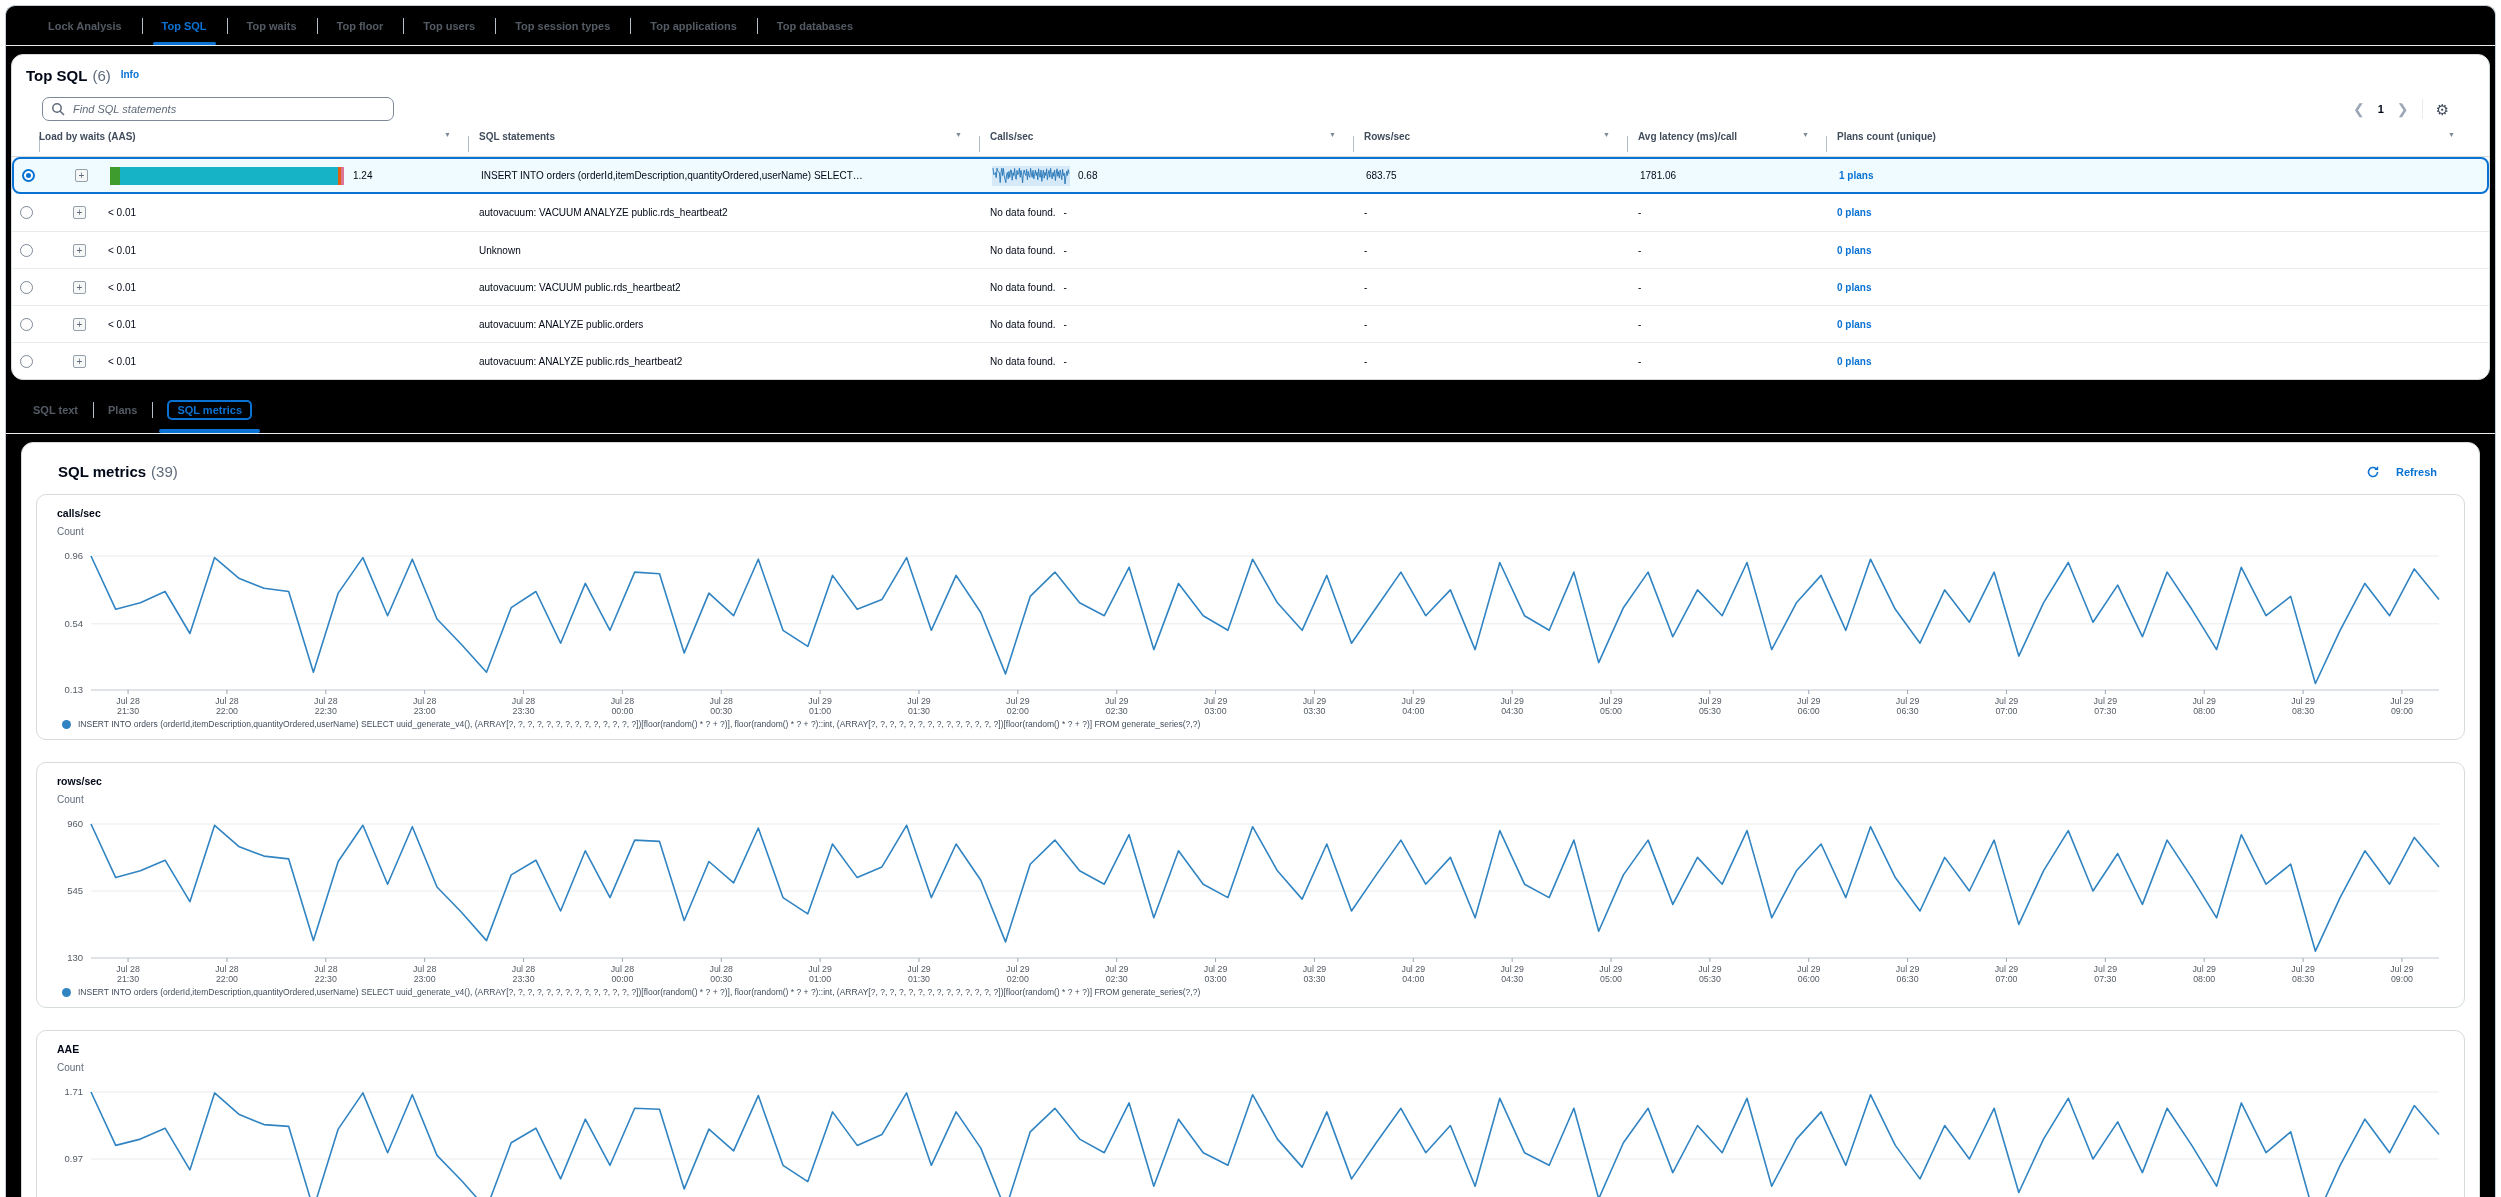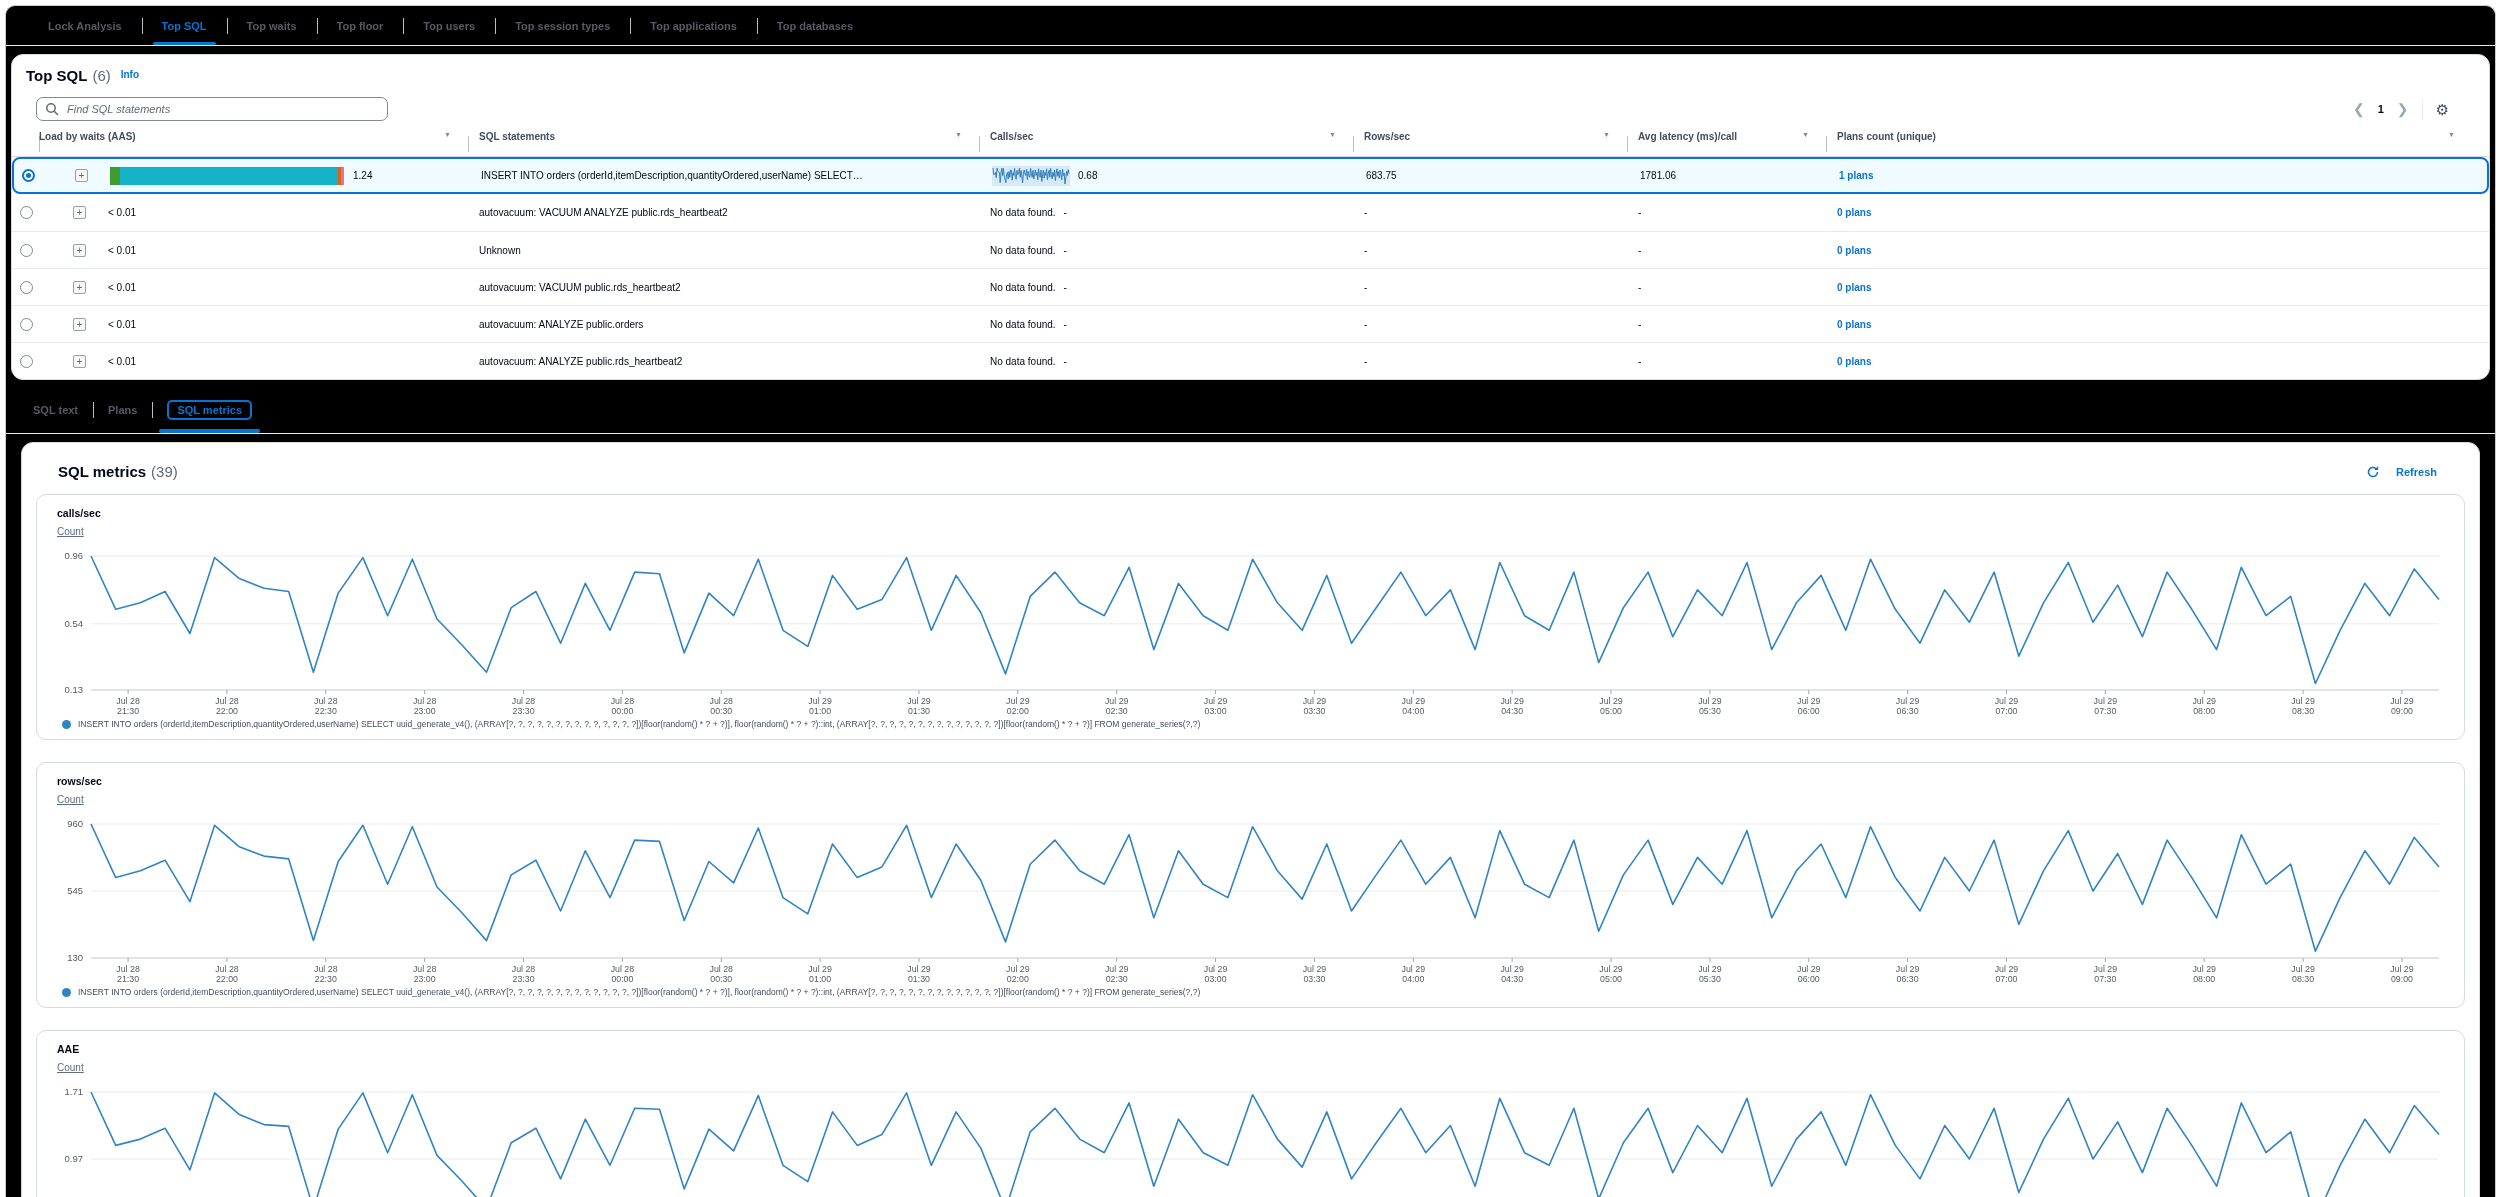--- a/index.html
+++ b/index.html
@@ -20,21 +20,21 @@
   .ttab.active { color:#0972d3; }
   .ttab.active::after { content:''; position:absolute; left:11px; right:11px; bottom:0; height:3px; background:#0972d3; border-radius:2px; }
   
   .card { border:1px solid #d5dbdb; border-radius:12px; background:#fff; }
   .card-a { margin:8px 5px 0 5px; }
   .card-a-head { padding:8px 14px 0 14px; }
   .title-row { display:flex; align-items:flex-start; height:32px; padding-top:4px; }
   .panel-title { font-size:15px; font-weight:700; color:#000716; }
   .panel-count { font-size:15px; font-weight:400; color:#5f6b7a; margin-left:5px; }
   .info-link { font-size:10px; font-weight:700; color:#0972d3; margin-left:10px; margin-top:2px; cursor:pointer; }
-  .controls-row { display:flex; justify-content:space-between; align-items:center; margin:2px 0 10px 10px;gap:39px; }
+  .controls-row { display:flex; justify-content:space-between; align-items:center; margin:2px 0 10px 16px;gap:39px; }
   .search-box { width:352px; height:24px; border:1px solid #7d8998; border-radius:7px; display:flex; align-items:center; gap:6px; padding:0 8px; background:#fff; }
   .search-box input { border:none; outline:none; flex:1; font-size:11px; font-family:inherit; color:#000716; background:transparent; }
   .search-box input::placeholder { font-style:italic; color:#5f6b7a; }
   .pagination { display:flex; align-items:center; gap:13px; padding-right:26px; }
   .pg-arrow { font-size:14px; color:#9ba7b6; line-height:1; cursor:pointer; }
   .pg-num { font-size:11px; font-weight:700; color:#000716; }
   .pg-div { width:1px; height:20px; background:#e9ebed; }
   .gear { font-size:15px; color:#414d5c; cursor:pointer; line-height:1; }
   
   .tbl { width:100%; }
@@ -73,21 +73,21 @@
   .dtab.active .ring { border:2px solid #0972d3; border-radius:5px; padding:2px 8px; }
   .dtab.active::after { content:''; position:absolute; left:7px; right:7px; bottom:0; height:4px; background:#0972d3; border-radius:2px; }
   
   .card-c { margin:8px 15px 0 15px; height:860px; }
   .card-c-head { display:flex; justify-content:space-between; align-items:center; padding:20px 42px 14px 36px; }
   .refresh-btn { display:flex; align-items:center; gap:16px; cursor:pointer; }
   .refresh-label { font-size:11px; font-weight:700; color:#0972d3; }
   .charts { padding:0 14px; display:flex; flex-direction:column; gap:22px; }
   .chart-panel { border:1px solid #d5dbdb; border-radius:10px; height:246px; padding:12px 20px 8px 20px; background:#fff; }
   .chart-title { font-size:10.5px; font-weight:700; color:#000716; }
-  .chart-ylabel { font-size:10px; color:#5f6b7a; margin-top:7px;text-decoration:underline; }
+  .chart-ylabel { font-size:10px; color:#5f6b7a; margin-top:7px; }
   .chart-svg { display:block; margin-top:2px; }
   .legend { display:flex; align-items:center; gap:7px; font-size:8.5px; color:#414d5c; padding-left:5px; white-space:nowrap; overflow:hidden; }
   .legend-dot { width:9px; height:9px; border-radius:50%; flex:none; }
 </style>
 </head>
 <body>
 
 <div class="outer">
 
   <nav class="top-tabs">

